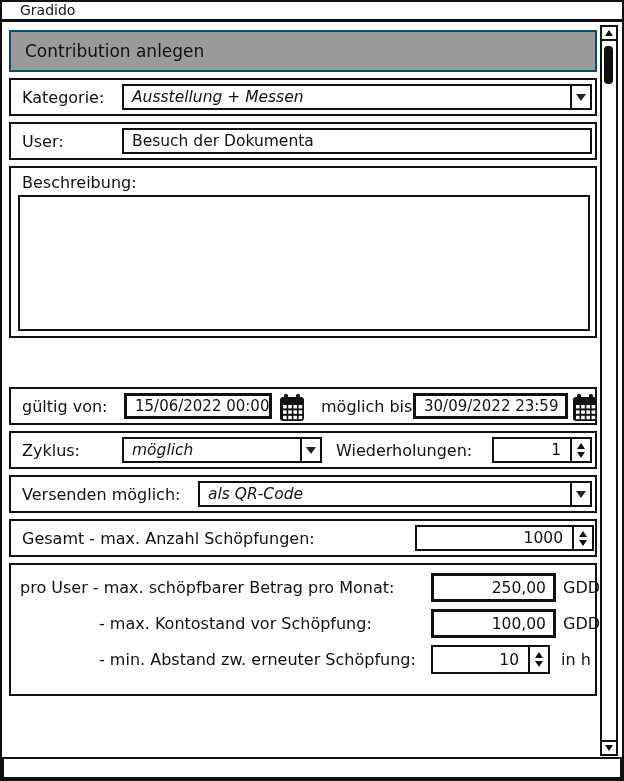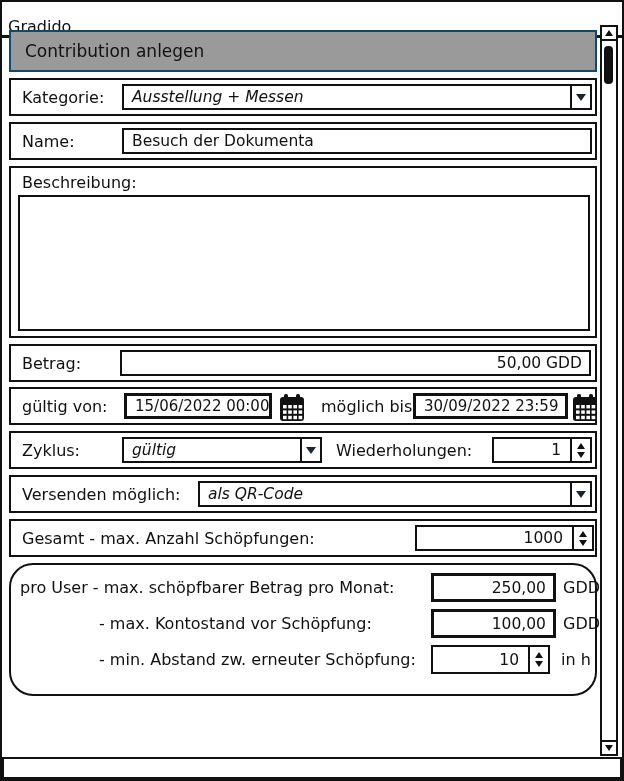--- a/index.html
+++ b/index.html
@@ -4,23 +4,23 @@
 <style>
   * { margin:0; padding:0; box-sizing:border-box; }
   html,body { background:#e8e8e8; }
   body { font-family:"DejaVu Sans","Liberation Sans",sans-serif; color:#111; }
 
   .window {
     position:relative; width:624px; height:781px;
     background:#fff; border:2px solid #111; overflow:hidden;
   }
   .titlebar {
-    position:absolute; top:16px; left:0; right:0; height:20px;
+    position:absolute; top:0; left:0; right:0; height:20px;
     border-bottom:3px solid #111; background:#fff;
-    font-size:16px; line-height:17px; padding-left:6px;
+    font-size:14px; line-height:17px; padding-left:18px;
   }
 
   .row {
     position:absolute; left:7px; width:588px; height:38px;
     border:2px solid #111; background:#fff;
   }
   .lbl {
     position:absolute; top:50%; transform:translateY(-50%);
     font-size:16px; white-space:nowrap;
   }
@@ -116,33 +116,29 @@
     <span class="lbl" style="left:11px;">Kategorie:</span>
     <div class="combo" style="left:111px; right:3px;">
       <span class="val">Ausstellung + Messen</span>
       <span class="arrow-btn">
         <span class="tri-down"></span>
       </span>
     </div>
   </div>
 
   <div class="row" style="top:120px;">
-    <span class="lbl" style="left:11px;">Name:</span>
+    <span class="lbl" style="left:11px;">User:</span>
     <div class="tinput left" style="left:111px; width:470px;">Besuch der Dokumenta</div>
   </div>
 
   <div class="row" style="top:164px; height:172px;">
     <span class="lbl" style="left:11px; top:14px;">Beschreibung:</span>
     <div class="textarea"></div>
   </div>
 
-  <div class="row" style="top:342px;">
-    <span class="lbl" style="left:11px;">Betrag:</span>
-    <div class="tinput right" style="left:109px; right:4px;">50,00 GDD</div>
-  </div>
 
   <div class="row" style="top:385px;">
     <span class="lbl" style="left:11px;">gültig von:</span>
     <div class="tinput left dateinput" style="left:113px; width:148px;">15/06/2022 00:00</div>
     <svg class="cal" style="left:269px;" viewBox="0 0 24 27">
       <rect x="4" y="0" width="4" height="6" rx="1.5" fill="#111"></rect>
       <rect x="16" y="0" width="4" height="6" rx="1.5" fill="#111"></rect>
       <rect x="0" y="3" width="24" height="24" rx="3" fill="#111"></rect>
       <g fill="#fff">
         <rect x="3" y="11" width="3.6" height="3.4"></rect>
@@ -178,21 +174,21 @@
           <rect x="8.2" y="21.8" width="3.6" height="3.4"></rect>
           <rect x="13.4" y="21.8" width="3.6" height="3.4"></rect>
           <rect x="18.6" y="21.8" width="3.6" height="3.4"></rect>
       </g>
     </svg>
   </div>
 
   <div class="row" style="top:429px;">
     <span class="lbl" style="left:11px;">Zyklus:</span>
     <div class="combo" style="left:111px; width:200px;">
-      <span class="val">gültig</span>
+      <span class="val">möglich</span>
       <span class="arrow-btn">
         <span class="tri-down"></span>
       </span>
     </div>
     <span class="lbl" style="left:325px;">Wiederholungen:</span>
     <div class="spinner" style="left:481px; right:3px;">
       <span class="num" style="padding-right:5px;">1</span>
       <span class="spin-btn">
         <span class="tri-up-s"></span>
         <span class="tri-down-s"></span>
@@ -214,21 +210,21 @@
     <span class="lbl" style="left:11px;">Gesamt - max. Anzahl Schöpfungen:</span>
     <div class="spinner" style="left:404px; right:1px;">
       <span class="num" style="padding-right:5px;">1000</span>
       <span class="spin-btn">
         <span class="tri-up-s"></span>
         <span class="tri-down-s"></span>
       </span>
     </div>
   </div>
 
-  <div class="row" style="top:561px; height:133px;border-radius:24px;">
+  <div class="row" style="top:561px; height:133px;">
 
     <span class="lbl" style="left:9px; top:22px;">pro User - max. schöpfbarer Betrag pro Monat:</span>
     <div class="tinput right" style="left:420px; width:125px; top:8px; bottom:auto; height:29px; border-width:3px;">250,00</div>
     <span class="unit" style="left:552px; top:13px;">GDD</span>
 
     <span class="lbl" style="left:88px; top:58px;">- max. Kontostand vor Schöpfung:</span>
     <div class="tinput right" style="left:420px; width:125px; top:44px; bottom:auto; height:29px; border-width:3px;">100,00</div>
     <span class="unit" style="left:552px; top:49px;">GDD</span>
 
     <span class="lbl" style="left:88px; top:94px;">- min. Abstand zw. erneuter Schöpfung:</span>

